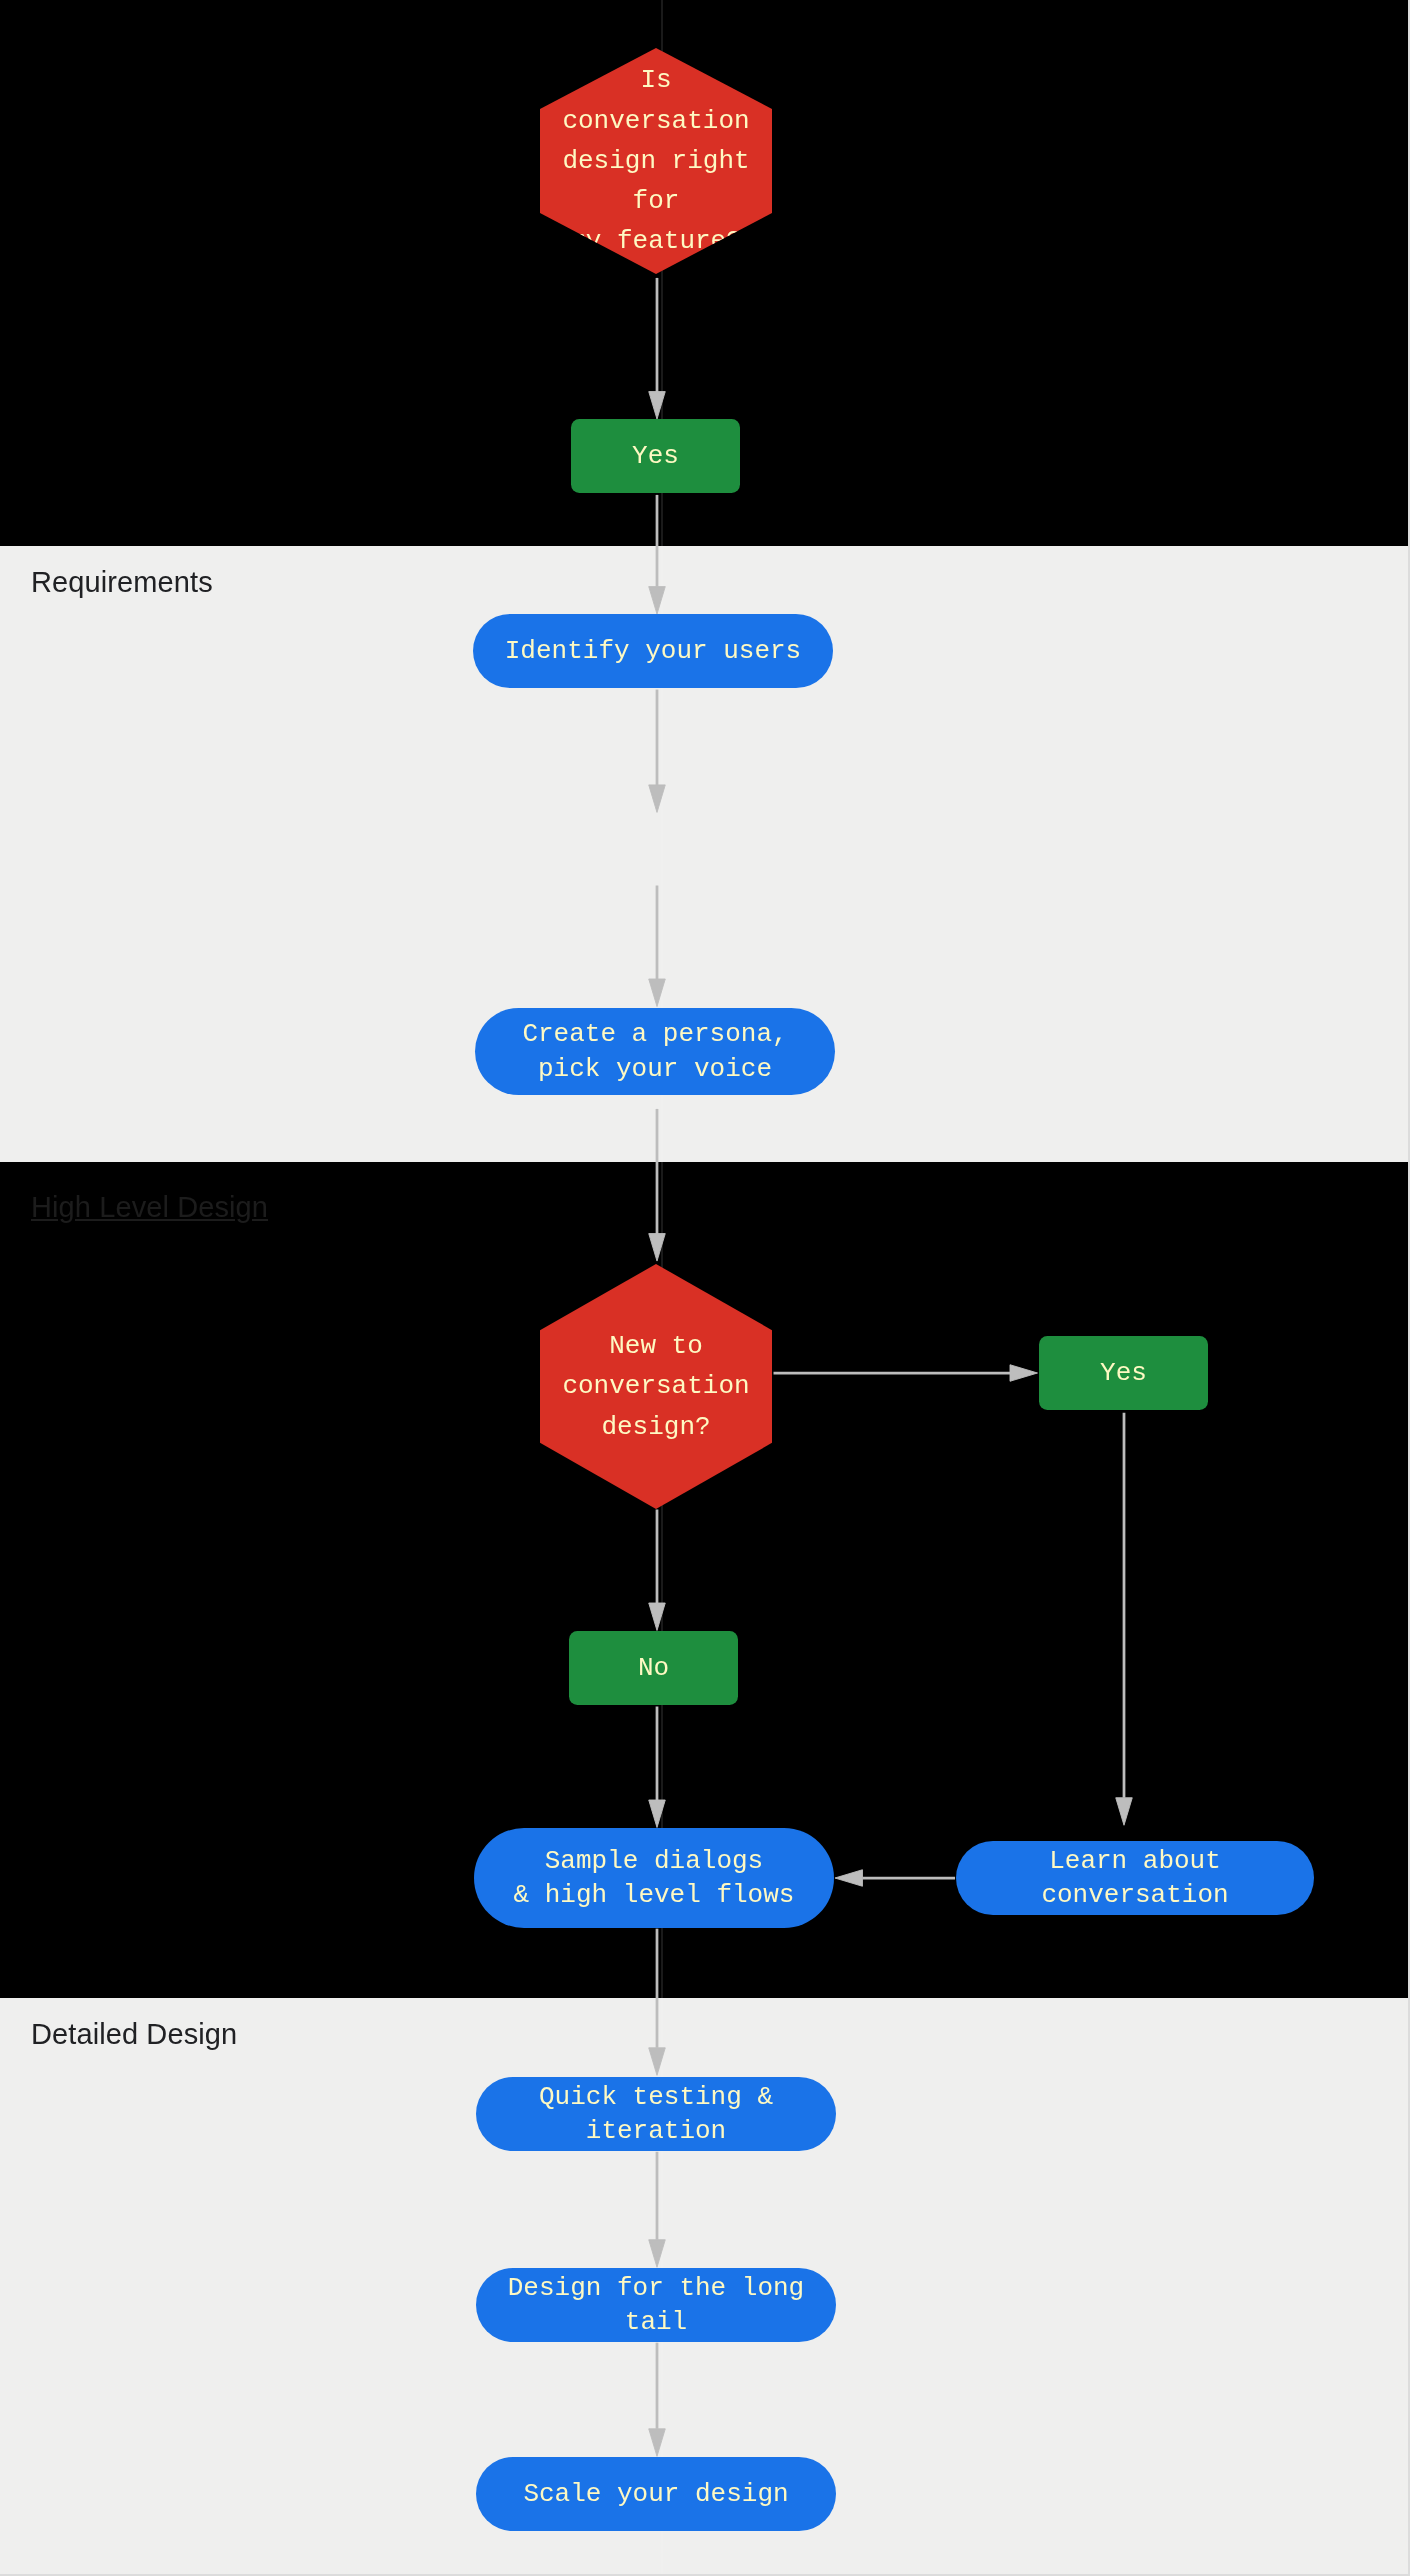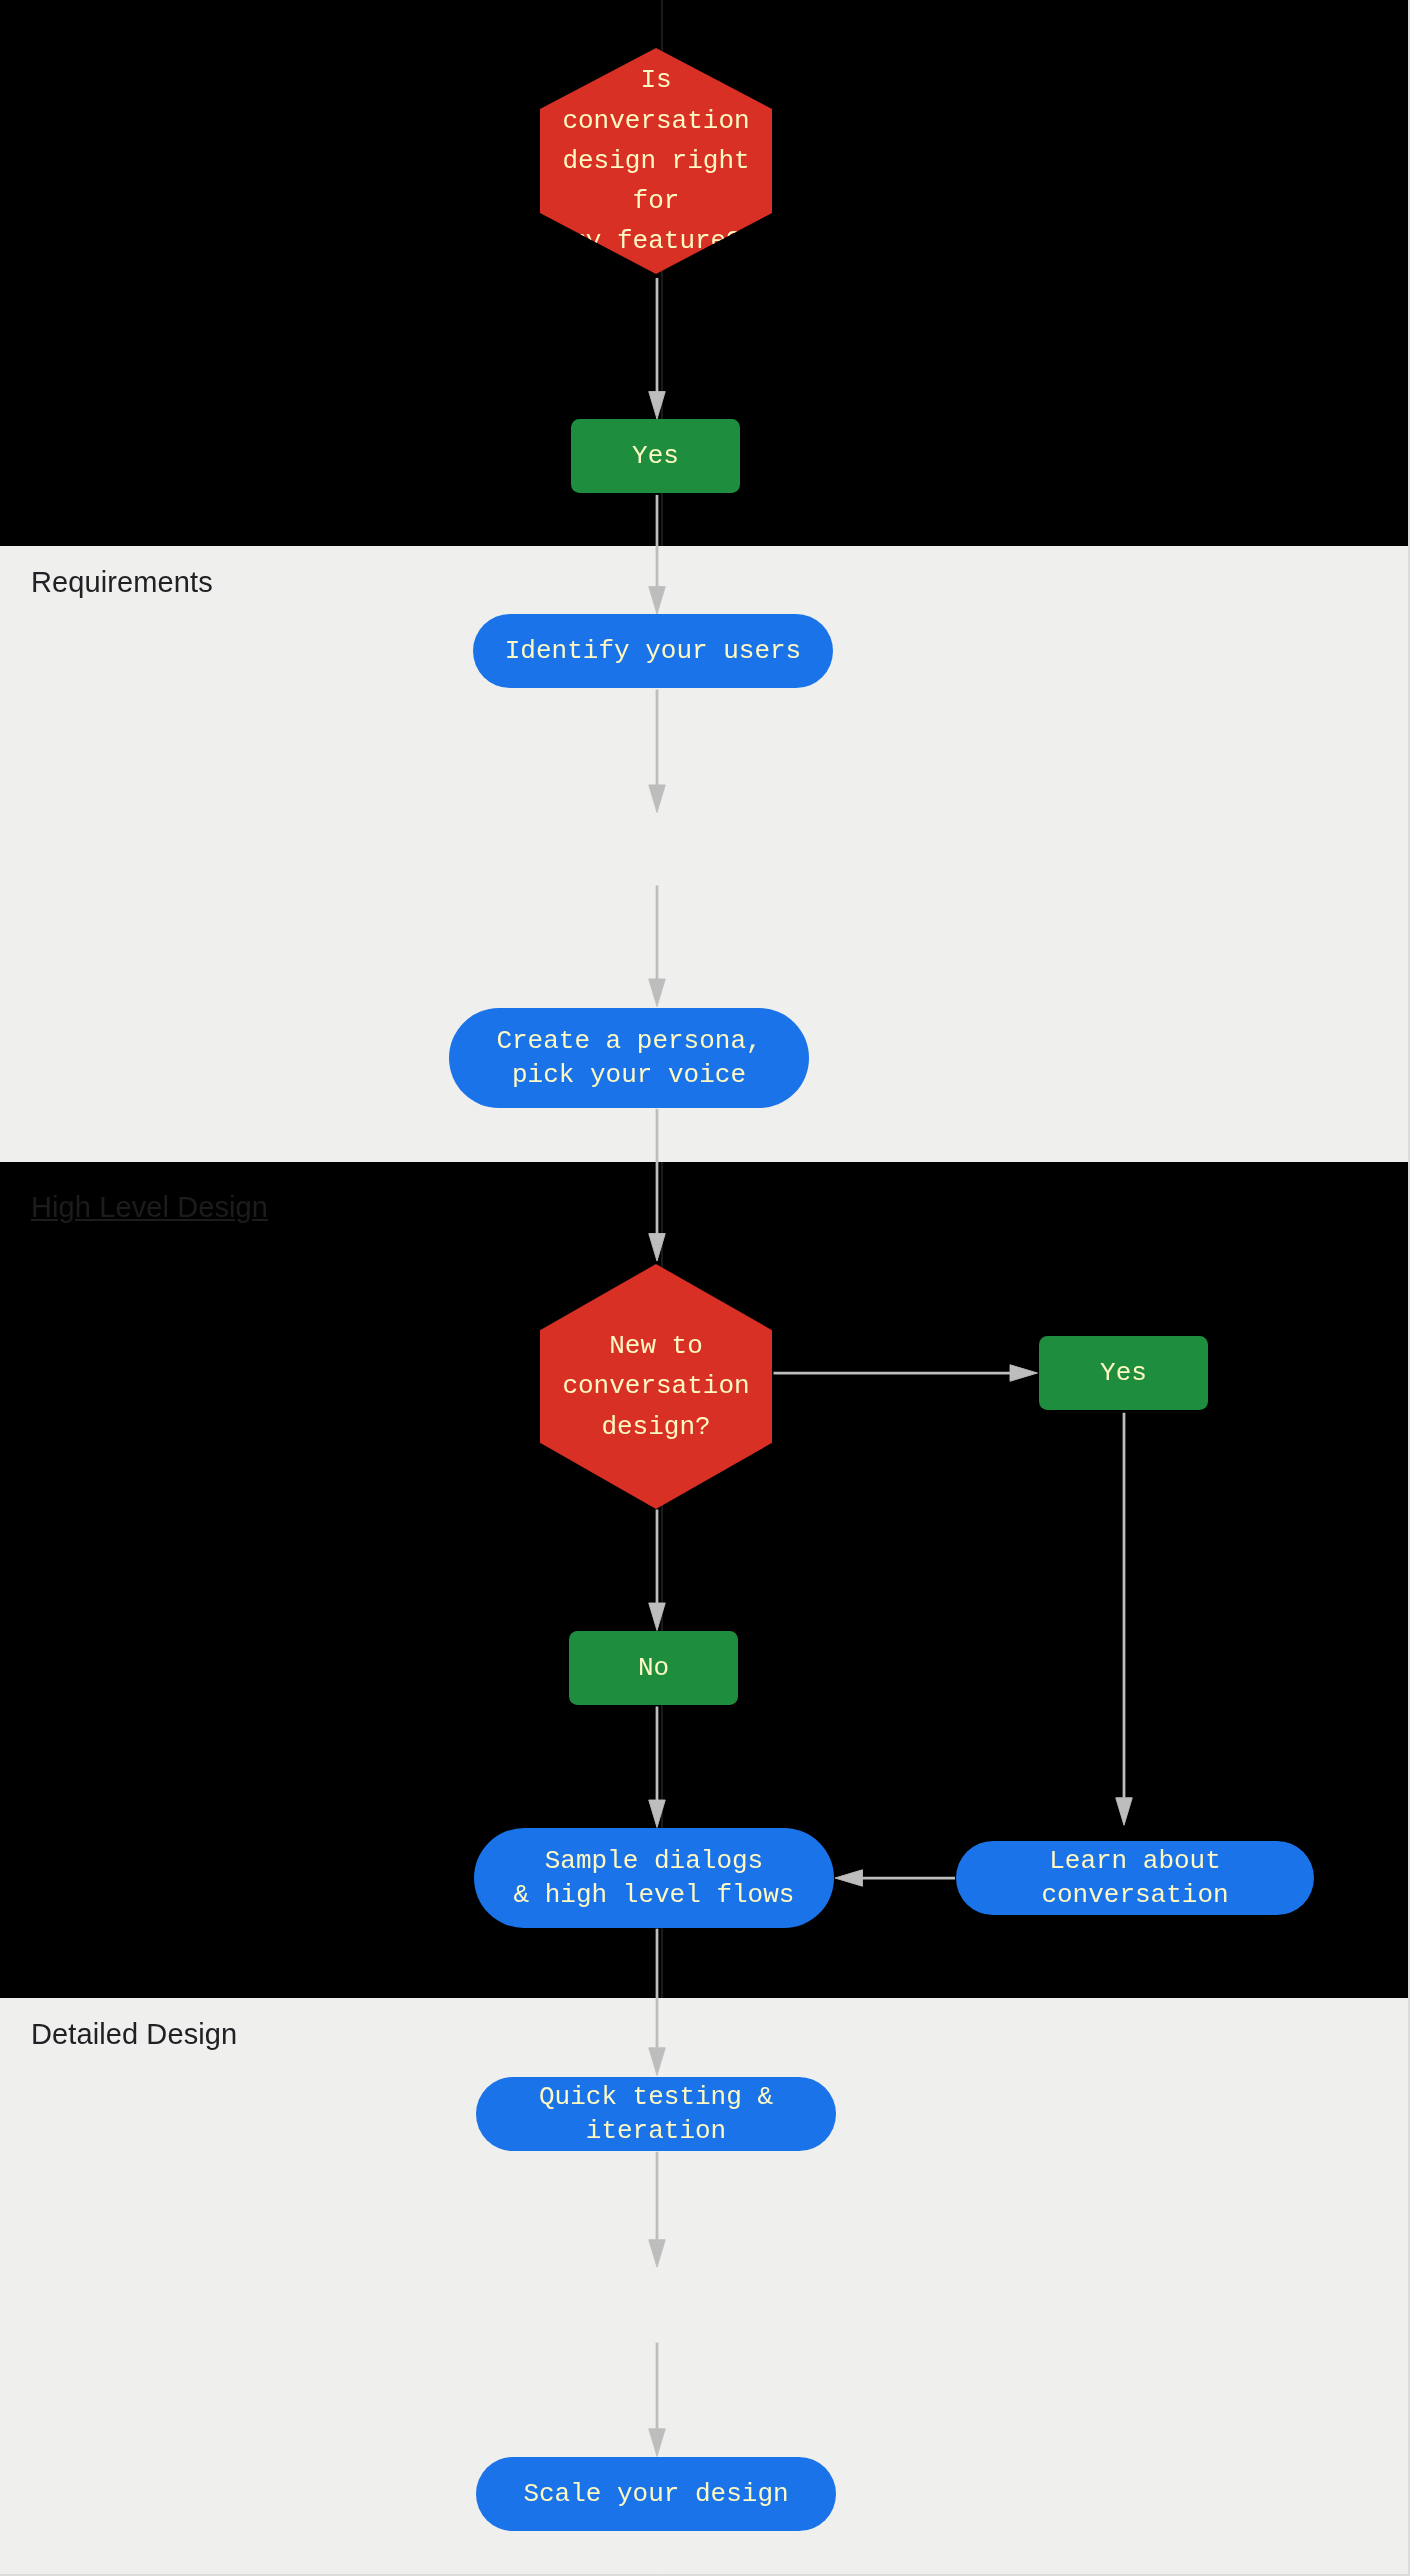--- a/index.html
+++ b/index.html
@@ -143,21 +143,21 @@
     <line x1="12" y1="0" x2="12" y2="114"></line>
     <polygon points="12,134 3,104 21,104"></polygon>
   </svg>
 
 
   <svg class="conn" style="left:646px; top:885px;" width="22" height="122" viewBox="0 0 24 132">
     <line x1="12" y1="0" x2="12" y2="112"></line>
     <polygon points="12,132 3,102 21,102"></polygon>
   </svg>
 
-  <div class="node pill two-line" style="left:449px; top:1008px; width:360px; height:100px;">
+  <div class="node pill two-line" style="left:475px; top:1008px; width:360px; height:87px;">
     <div>
       <div>Create a persona,</div>
       <div>pick your voice</div>
     </div>
   </div>
 
   <svg class="conn" style="left:646px; top:1108px;" width="22" height="154" viewBox="0 0 24 166">
     <line x1="12" y1="0" x2="12" y2="146"></line>
     <polygon points="12,166 3,136 21,136"></polygon>
   </svg>
@@ -213,20 +213,21 @@
     <polygon points="12,160 3,130 21,130"></polygon>
   </svg>
 
   <div class="node pill" style="left:476px; top:2077px; width:360px; height:74px;">Quick testing &amp; iteration</div>
 
   <svg class="conn" style="left:646px; top:2151px;" width="22" height="117" viewBox="0 0 24 126">
     <line x1="12" y1="0" x2="12" y2="96"></line>
     <polygon points="12,126 3,96 21,96"></polygon>
   </svg>
 
+  <div class="node pill" style="left:476px; top:2268px; width:360px; height:74px;">Design for the long tail</div>
 
   <svg class="conn" style="left:646px; top:2342px;" width="22" height="115" viewBox="0 0 24 124">
     <line x1="12" y1="0" x2="12" y2="94"></line>
     <polygon points="12,124 3,94 21,94"></polygon>
   </svg>
 
   <div class="node pill" style="left:476px; top:2457px; width:360px; height:74px;">Scale your design</div>
 
 </div>
 

